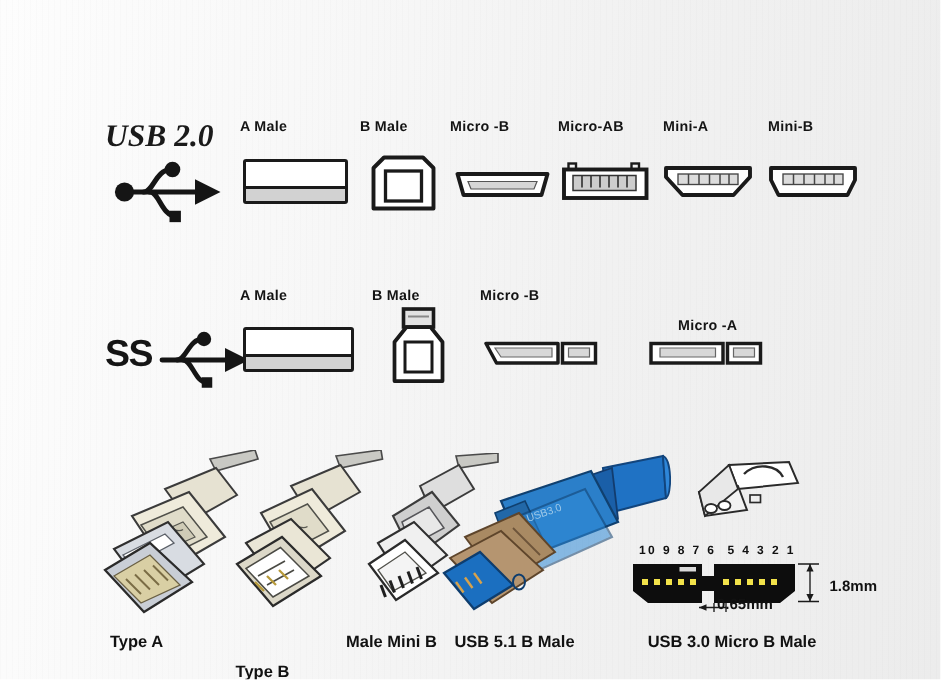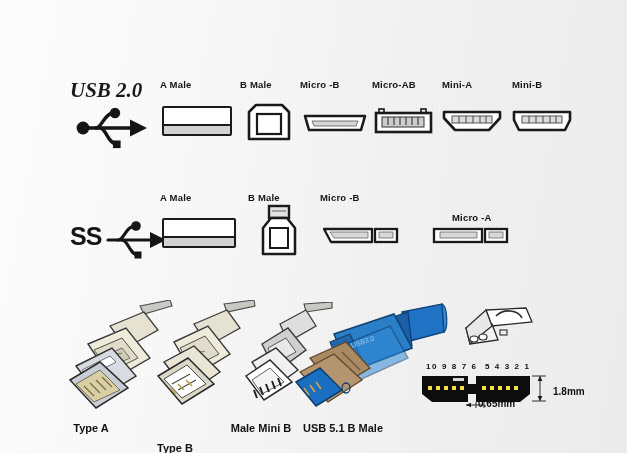--- a/index.html
+++ b/index.html
@@ -394,14 +394,15 @@
       <line x1="56" y1="28" x2="56" y2="34"></line>
       <line x1="64" y1="28" x2="64" y2="34"></line>
       <line x1="46" y1="31" x2="64" y2="31"></line>
     </g>
     <polygon points="46,31 51,28.8 51,33.2" fill="#1a1a1a"></polygon>
   </svg>
 
   <div class="dim-text" style="left:553px; top:386px;">1.8mm</div>
   <div class="dim-text" style="left:478px; top:398px;">0.65mm</div>
 
+  <div class="big-label" style="left:423px; top:422px; width:130px;">USB 3.0 Micro B Male</div>
 
 </div>
 
 </body></html>

